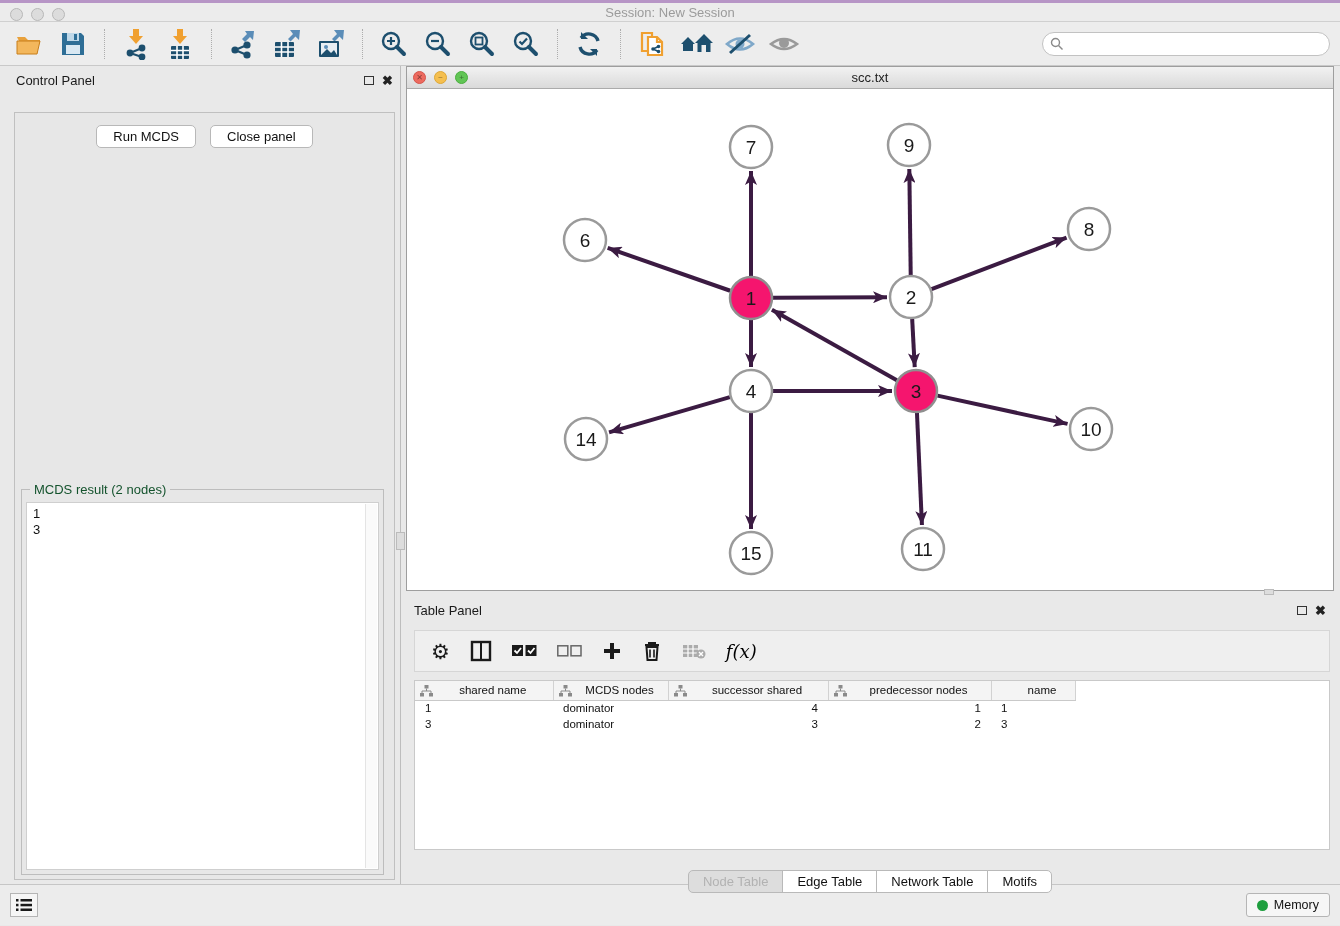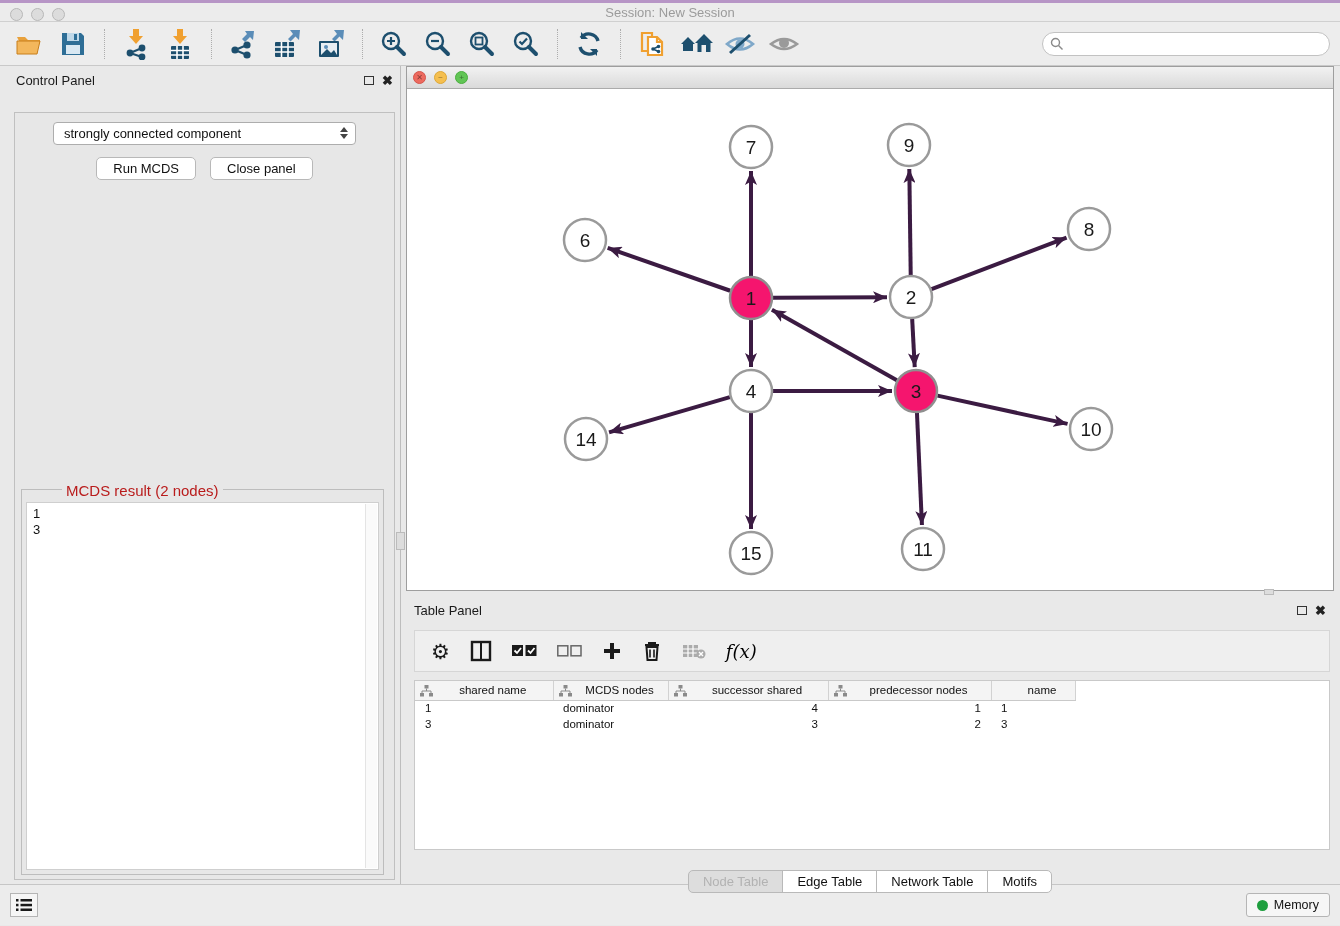--- a/index.html
+++ b/index.html
@@ -52,21 +52,21 @@
     font-size:13px; padding:0 24px 0 10px; color:#111; }
   .dd-stepper { position:absolute; right:7px; top:4px; display:flex; flex-direction:column; gap:2px; }
   .dd-stepper i { width:0; height:0; border-left:4px solid transparent; border-right:4px solid transparent; }
   .dd-up { border-bottom:5px solid #444; }
   .dd-down { border-top:5px solid #444; }
   .btn-row { display:flex; justify-content:center; gap:14px; margin-top:12px; }
   .mac-btn { background:#FFFFFF; border:1px solid #B8B8B8; border-radius:5px;
     font-size:13px; color:#111; padding:3px 16px; }
   .result-box { position:absolute; left:6px; right:10px; bottom:4px; top:376px;
     border:1px solid #BDBDBD; background:#E7E7E7; padding:12px 4px 4px 4px; }
-  .result-legend { position:absolute; top:-8px; left:8px; background:#E7E7E7; padding:0 4px; font-size:15px; color:#b91c1c;margin-left:32px; }
+  .result-legend { position:absolute; top:-8px; left:8px; background:#E7E7E7; padding:0 4px; font-size:13px; color:#14532d; }
   .result-area { width:100%; height:100%; background:#FFFFFF; border:1px solid #CFCFCF; position:relative;
     font-size:13px; line-height:16px; padding:3px 6px; color:#111; }
   .result-scroll { position:absolute; top:1px; right:1px; bottom:1px; width:12px; background:#FAFAFA; border-left:1px solid #E4E4E4; }
 
   
   .net-window { position:absolute; left:406px; top:0; width:928px; height:525px;
     border:1px solid #9E9E9E; background:#FFFFFF; }
   .net-titlebar { height:22px; background:linear-gradient(#F2F2F2,#DADADA);
     border-bottom:1px solid #ABABAB; position:relative; display:flex; align-items:center; }
   .net-traffic { position:absolute; left:6px; top:4px; display:flex; gap:8px; }
@@ -263,27 +263,20 @@
 
   <div class="control-panel">
     <div class="panel-head">
       <span class="panel-title">Control Panel</span>
       <span class="panel-head-icons">
         <span class="float-icon"></span>
         <span class="close-icon">✖</span>
       </span>
     </div>
     <div class="cp-content">
-      <div class="dropdown">
-        <span>strongly connected component</span>
-        <span class="dd-stepper">
-            <i class="dd-up"></i>
-            <i class="dd-down"></i>
-          </span>
-      </div>
       <div class="btn-row">
         <button class="mac-btn">Run MCDS</button>
         <button class="mac-btn">Close panel</button>
       </div>
       <div class="result-box">
         <span class="result-legend">MCDS result (2 nodes)</span>
         <div class="result-area" id="result-area">
           <div class="result-scroll"></div>
         <div>1</div>
             <div>3</div>
@@ -295,20 +288,21 @@
   <div class="v-splitter"></div>
   <div class="v-grip"></div>
 
   <div class="net-window">
     <div class="net-titlebar">
       <div class="net-traffic">
         <span class="tl-dot tl-red">✕</span>
         <span class="tl-dot tl-yellow">−</span>
         <span class="tl-dot tl-green">+</span>
       </div>
+      <div class="net-title">scc.txt</div>
     </div>
     <div class="net-canvas">
       <svg id="graph-svg" width="926" height="501" viewBox="0 0 926 501">
           <defs>
             <marker id="arrow" markerWidth="15" markerHeight="12" refX="14" refY="6" orient="auto" markerUnits="userSpaceOnUse">
               <path d="M0,0 L14,6 L0,12 L3.5,6 Z" fill="#3B1B42"></path>
             </marker>
           </defs>
           <line x1="344" y1="187" x2="344" y2="82" stroke="#3B1B42" stroke-width="4" marker-end="url(#arrow)"></line>
           <line x1="323.23121807335133" y1="201.7434376400866" x2="200.65685301088945" y2="158.91624984717825" stroke="#3B1B42" stroke-width="4" marker-end="url(#arrow)"></line>

